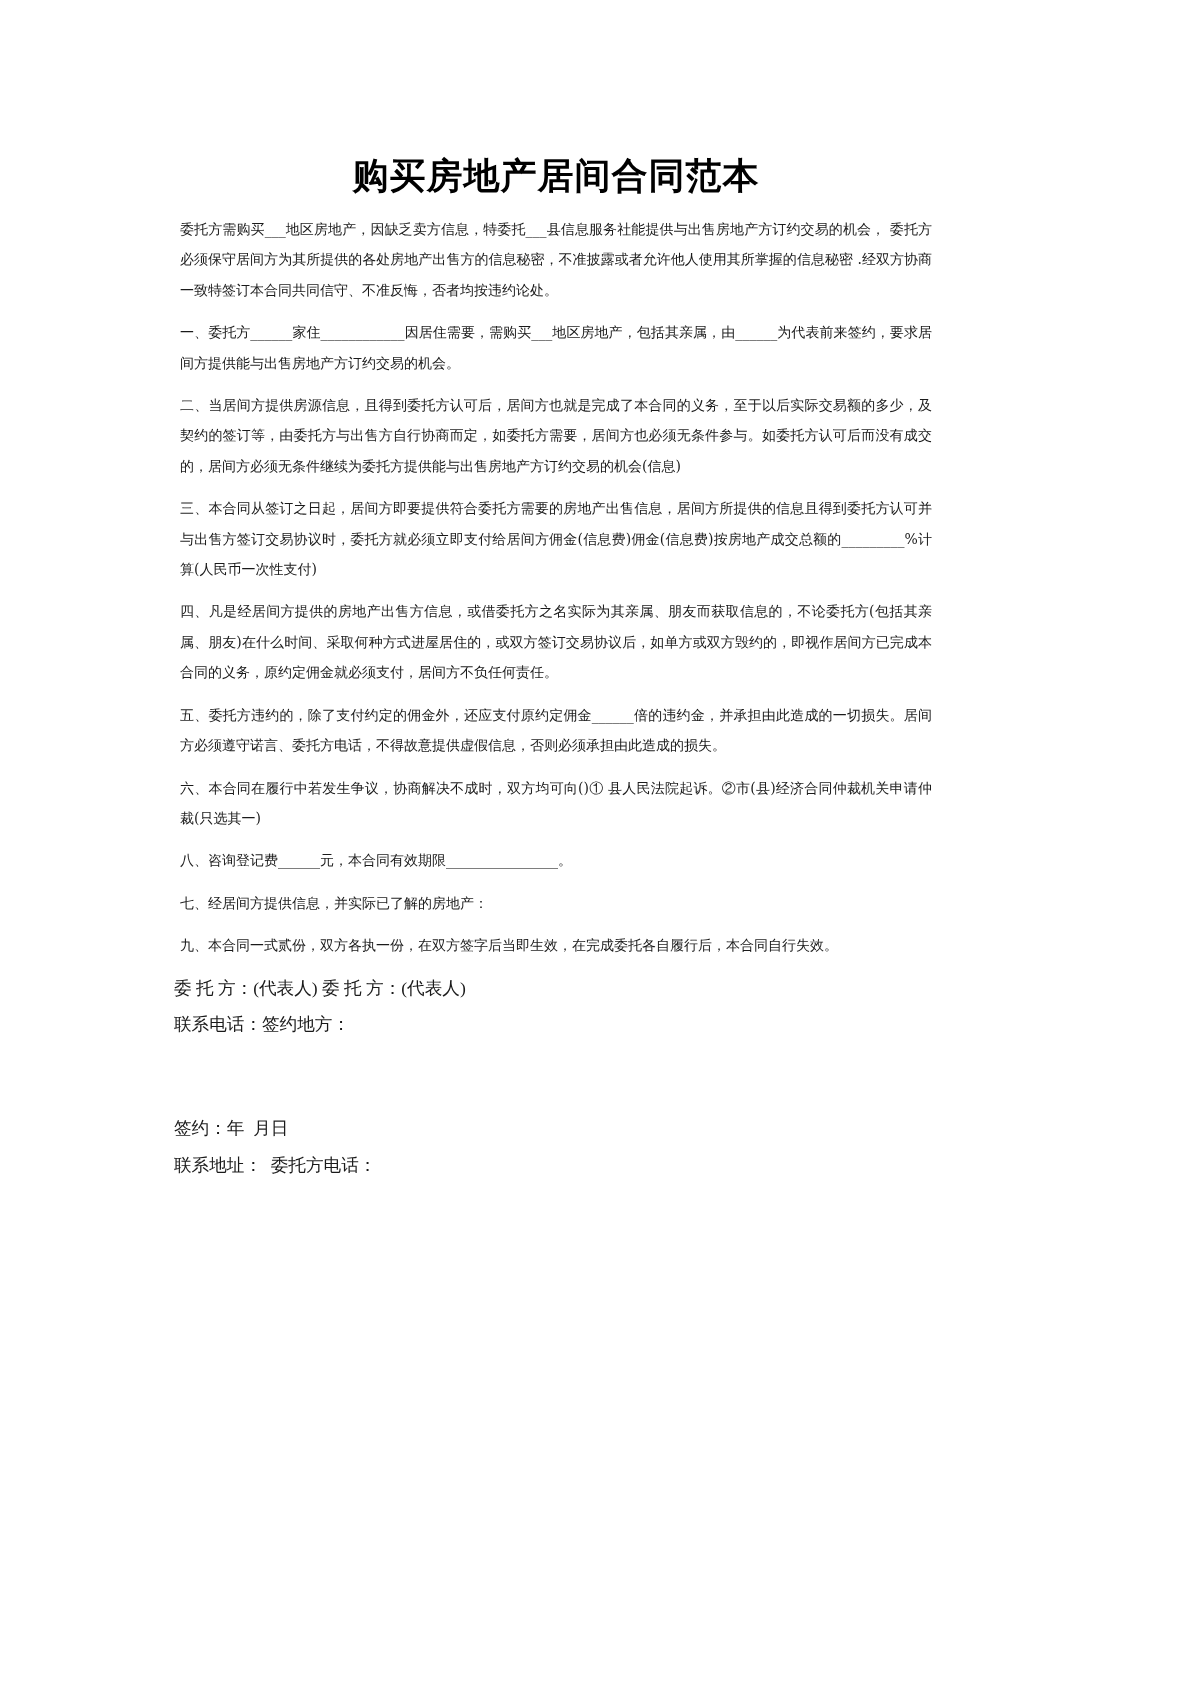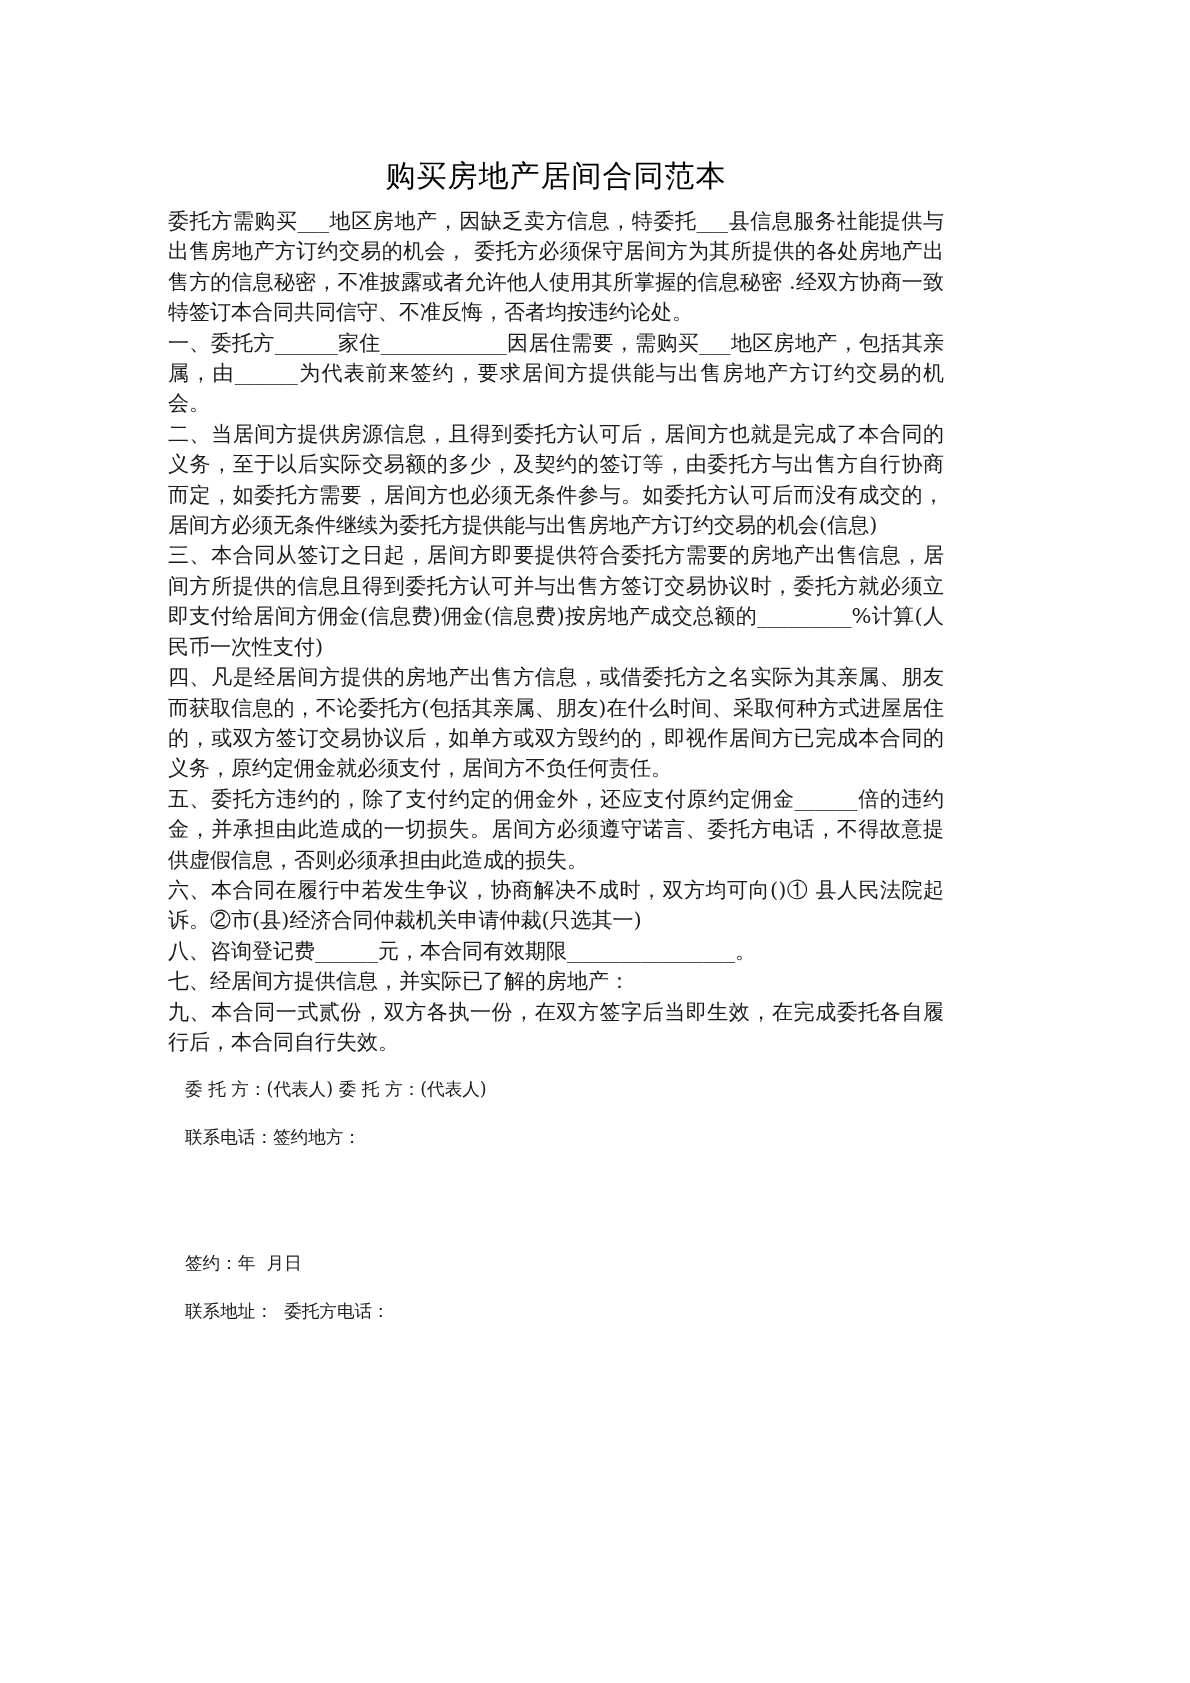--- a/index.html
+++ b/index.html
@@ -17,40 +17,41 @@
   }
   .page {
     position: absolute;
     left: 168px;
     top: 150px;
     width: 776px;
   }
   .title {
     text-align: center;
     font-family: "DejaVu Sans", "Liberation Sans", sans-serif;
-    font-weight: normal;
-    font-size: 30px;
+    font-weight: bold;
+    font-size: 36px;
     line-height: 52px;
     margin: 0 0 4px 0;
     color: #000;
     letter-spacing: 1px;
   }
   .para {
-    font-size: 21px;
+    font-size: 14px;
     line-height: 30.4px;
-    margin: 0;
+    margin: 12px;
     text-align: justify;
     text-justify: inter-ideograph;
     word-break: break-all;
   }
   .sig-line {
     font-size: 17.6px;
     line-height: 30.4px;
-    margin: 17px;
+    margin: 6px;
     white-space: pre;
+    font-family: Liberation Serif, serif;
   }
   .gap {
     height: 62px;
   }
 </style>
 </head>
 <body>
 
 <div class="page">
   <h1 class="title">购买房地产居间合同范本</h1>

